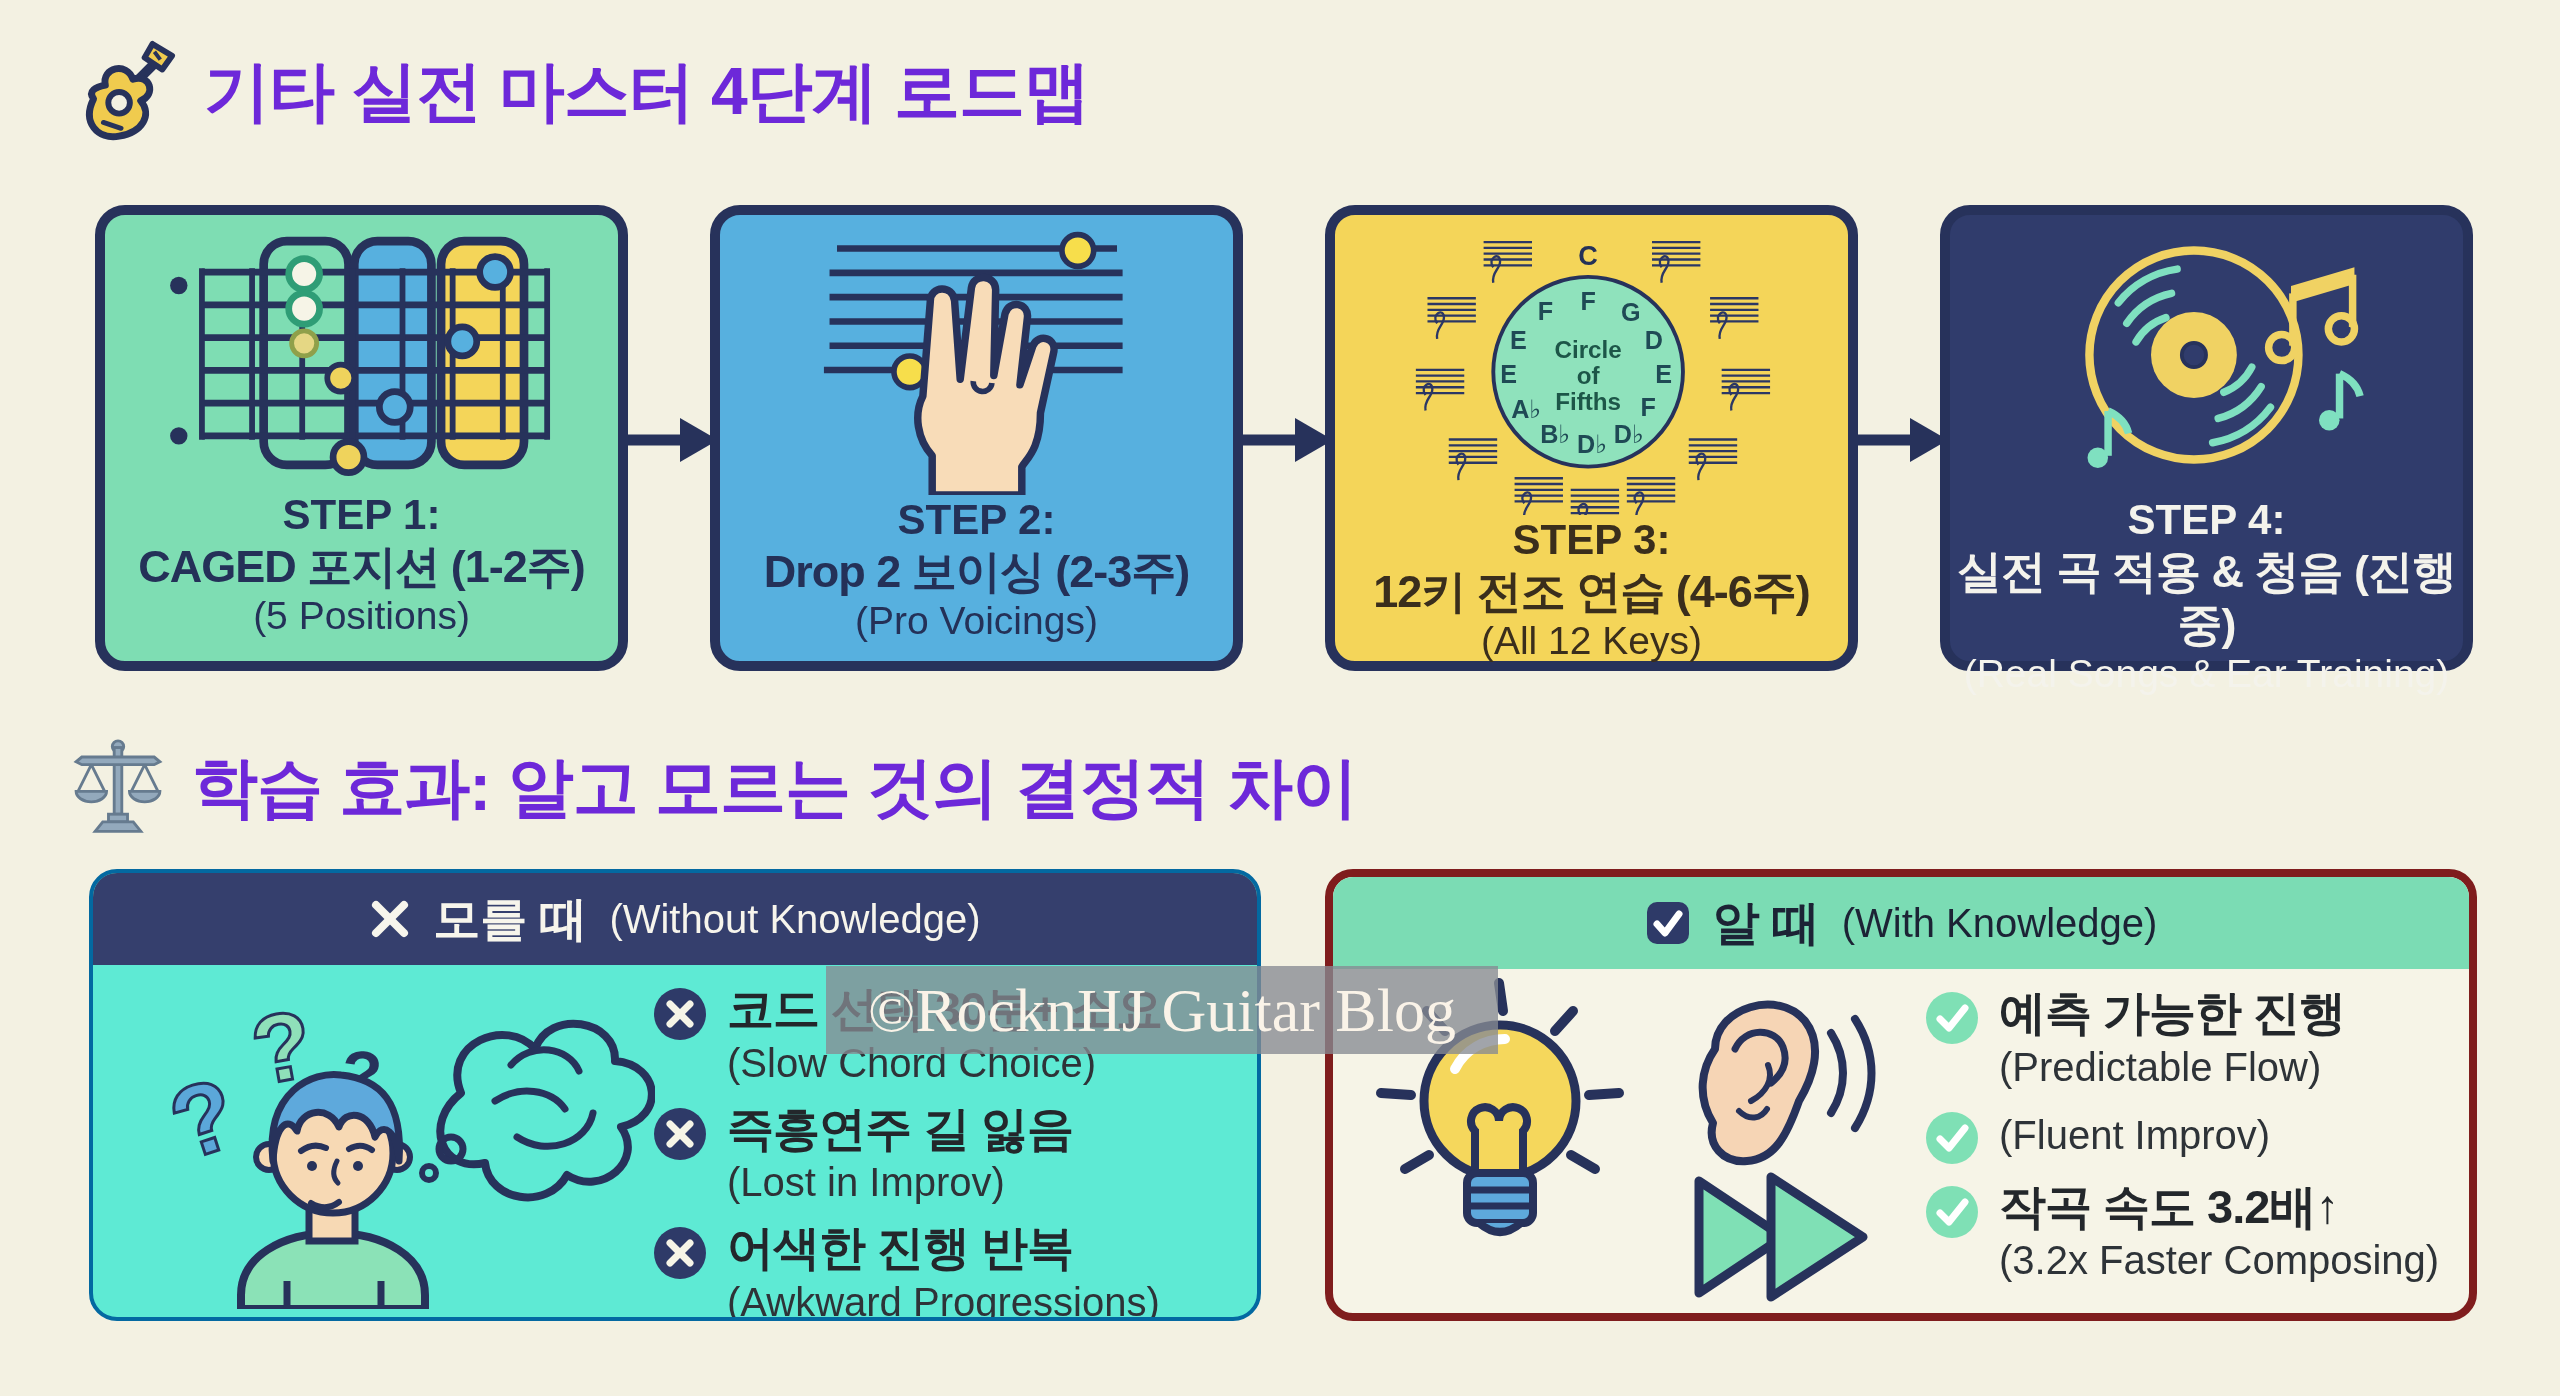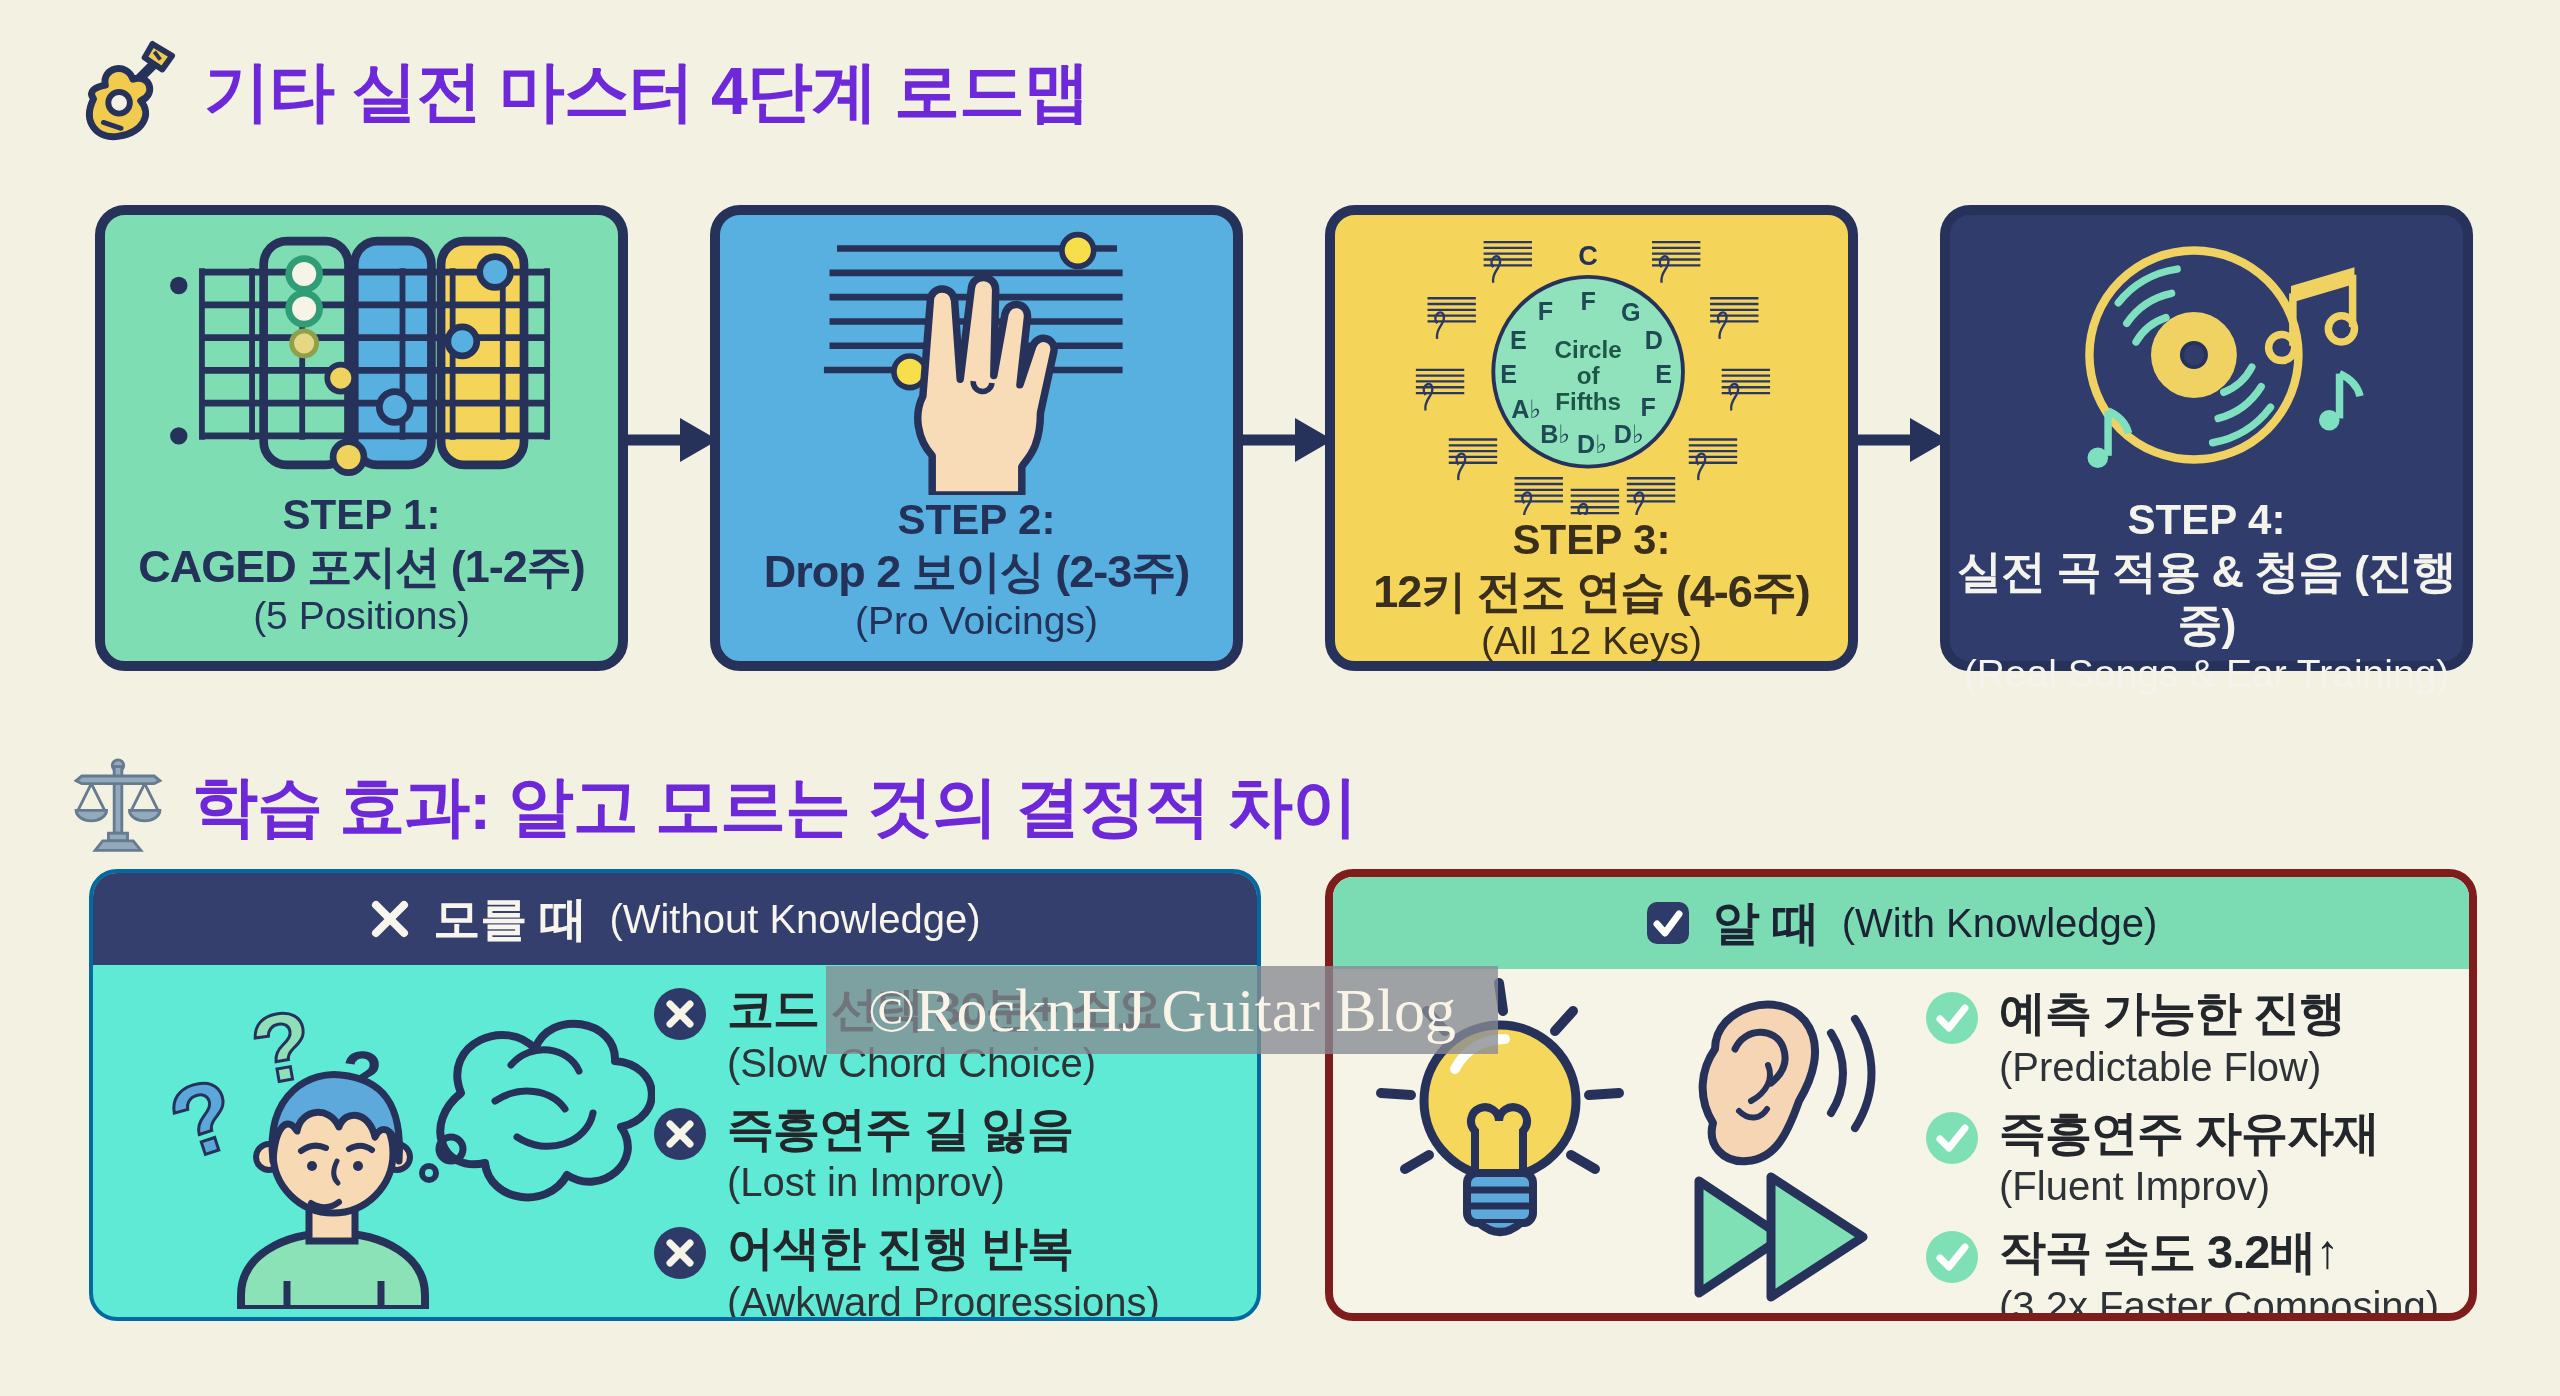--- a/index.html
+++ b/index.html
@@ -2,21 +2,21 @@
 <html><head>
 <meta charset="utf-8">
 <style>
   html,body{margin:0;padding:0;background:#e8e6d8;}
   .canvas{position:relative;width:2560px;height:1396px;background:#F3F1E2;overflow:hidden;
           font-family:"Liberation Sans","DejaVu Sans",sans-serif;}
   
   .title-row{position:absolute;left:70px;display:flex;align-items:center;gap:26px;}
   .main-title{font-size:66px;font-weight:bold;color:#6d28d9;letter-spacing:-1px;}
   .row1{top:40px;}
-  .row2{top:757px;}
+  .row2{top:738px;}
   
   .card{position:absolute;top:205px;width:533px;height:466px;border:10px solid #27325B;border-radius:30px;
         box-sizing:border-box;display:flex;flex-direction:column;align-items:center;}
   .card-art{flex:1;display:flex;align-items:center;justify-content:center;width:100%;}
   .card-text{text-align:center;line-height:1.18;padding-bottom:22px;}
   .step-line{font-size:42px;font-weight:bold;color:#243158;}
   .name-line{font-size:45px;font-weight:bold;color:#243158;letter-spacing:-1px;}
   .sub-line{font-size:39px;font-weight:500;color:#243158;}
   .card-green{left:95px;background:#7EDDB3;}
   .card-blue{left:710px;background:#57B0DF;}
@@ -383,21 +383,20 @@
             <div class="b-ko">예측 가능한 진행</div>
             <div class="b-en">(Predictable Flow)</div>
           </div>
         </div>
         <div class="bullet-row">
           <svg class="bullet-ico" width="54" height="54" viewBox="0 0 54 54">
             <circle cx="27" cy="27" r="26" fill="#7FE0B5"></circle>
             <path d="M15,28 L24,37 L40,17" fill="none" stroke="#FFFFFF" stroke-width="7" stroke-linecap="round" stroke-linejoin="round"></path>
           </svg>
           <div>
-            <div class="b-ko">즉흥연주 자유자재</div>
             <div class="b-en">(Fluent Improv)</div>
           </div>
         </div>
         <div class="bullet-row">
           <svg class="bullet-ico" width="54" height="54" viewBox="0 0 54 54">
             <circle cx="27" cy="27" r="26" fill="#7FE0B5"></circle>
             <path d="M15,28 L24,37 L40,17" fill="none" stroke="#FFFFFF" stroke-width="7" stroke-linecap="round" stroke-linejoin="round"></path>
           </svg>
           <div>
             <div class="b-ko">작곡 속도 3.2배↑</div>

